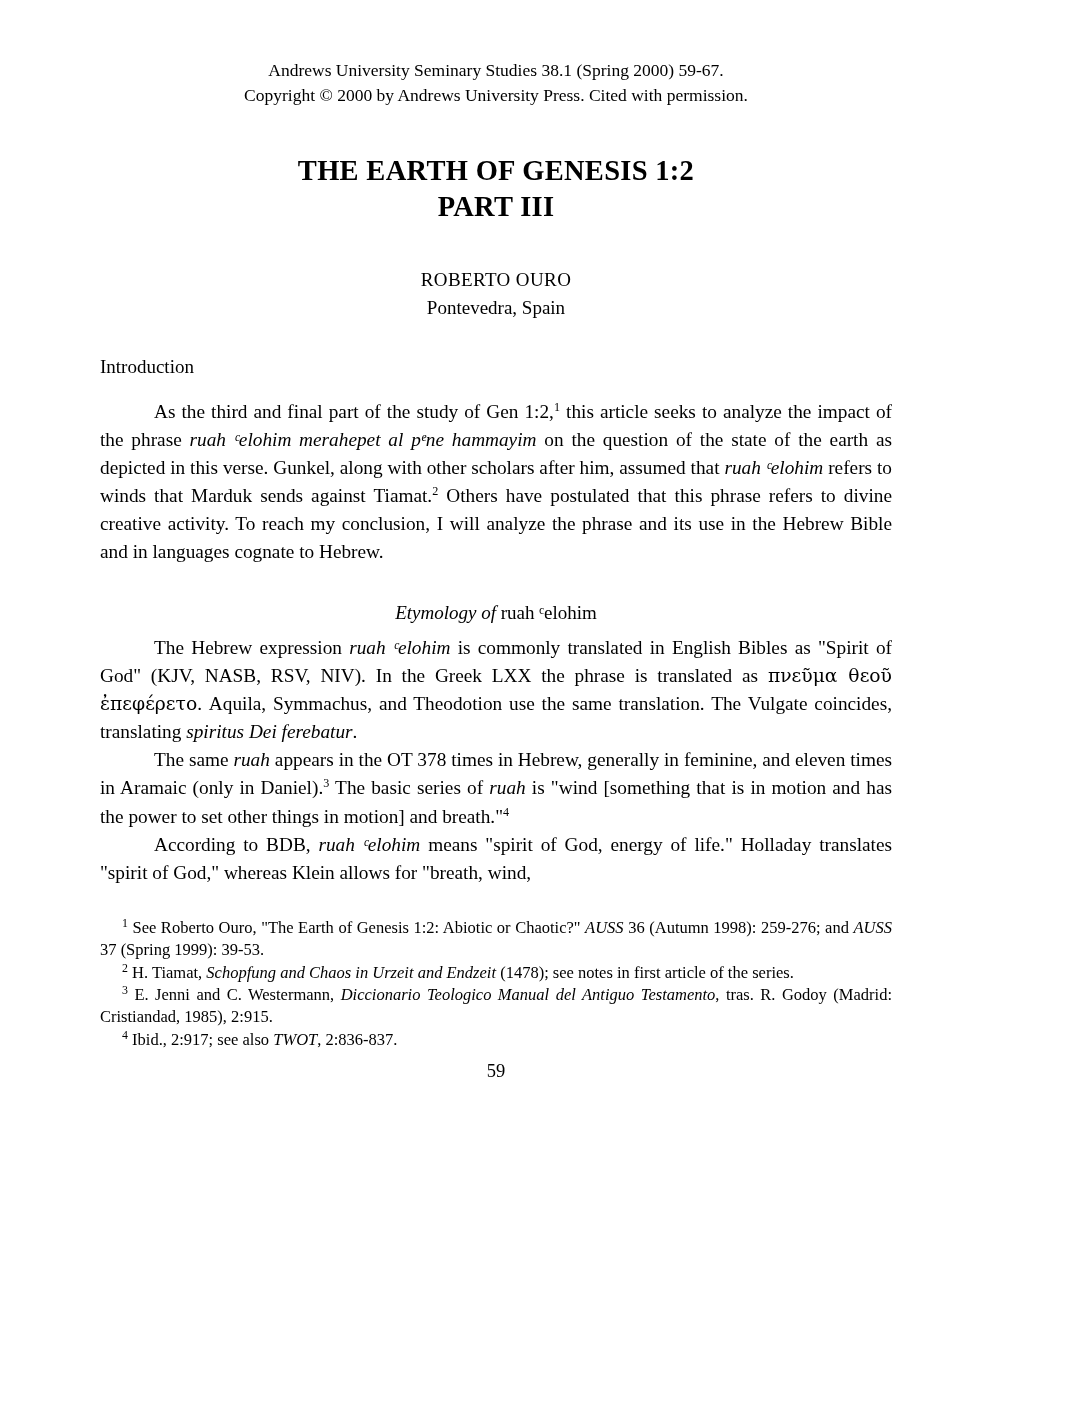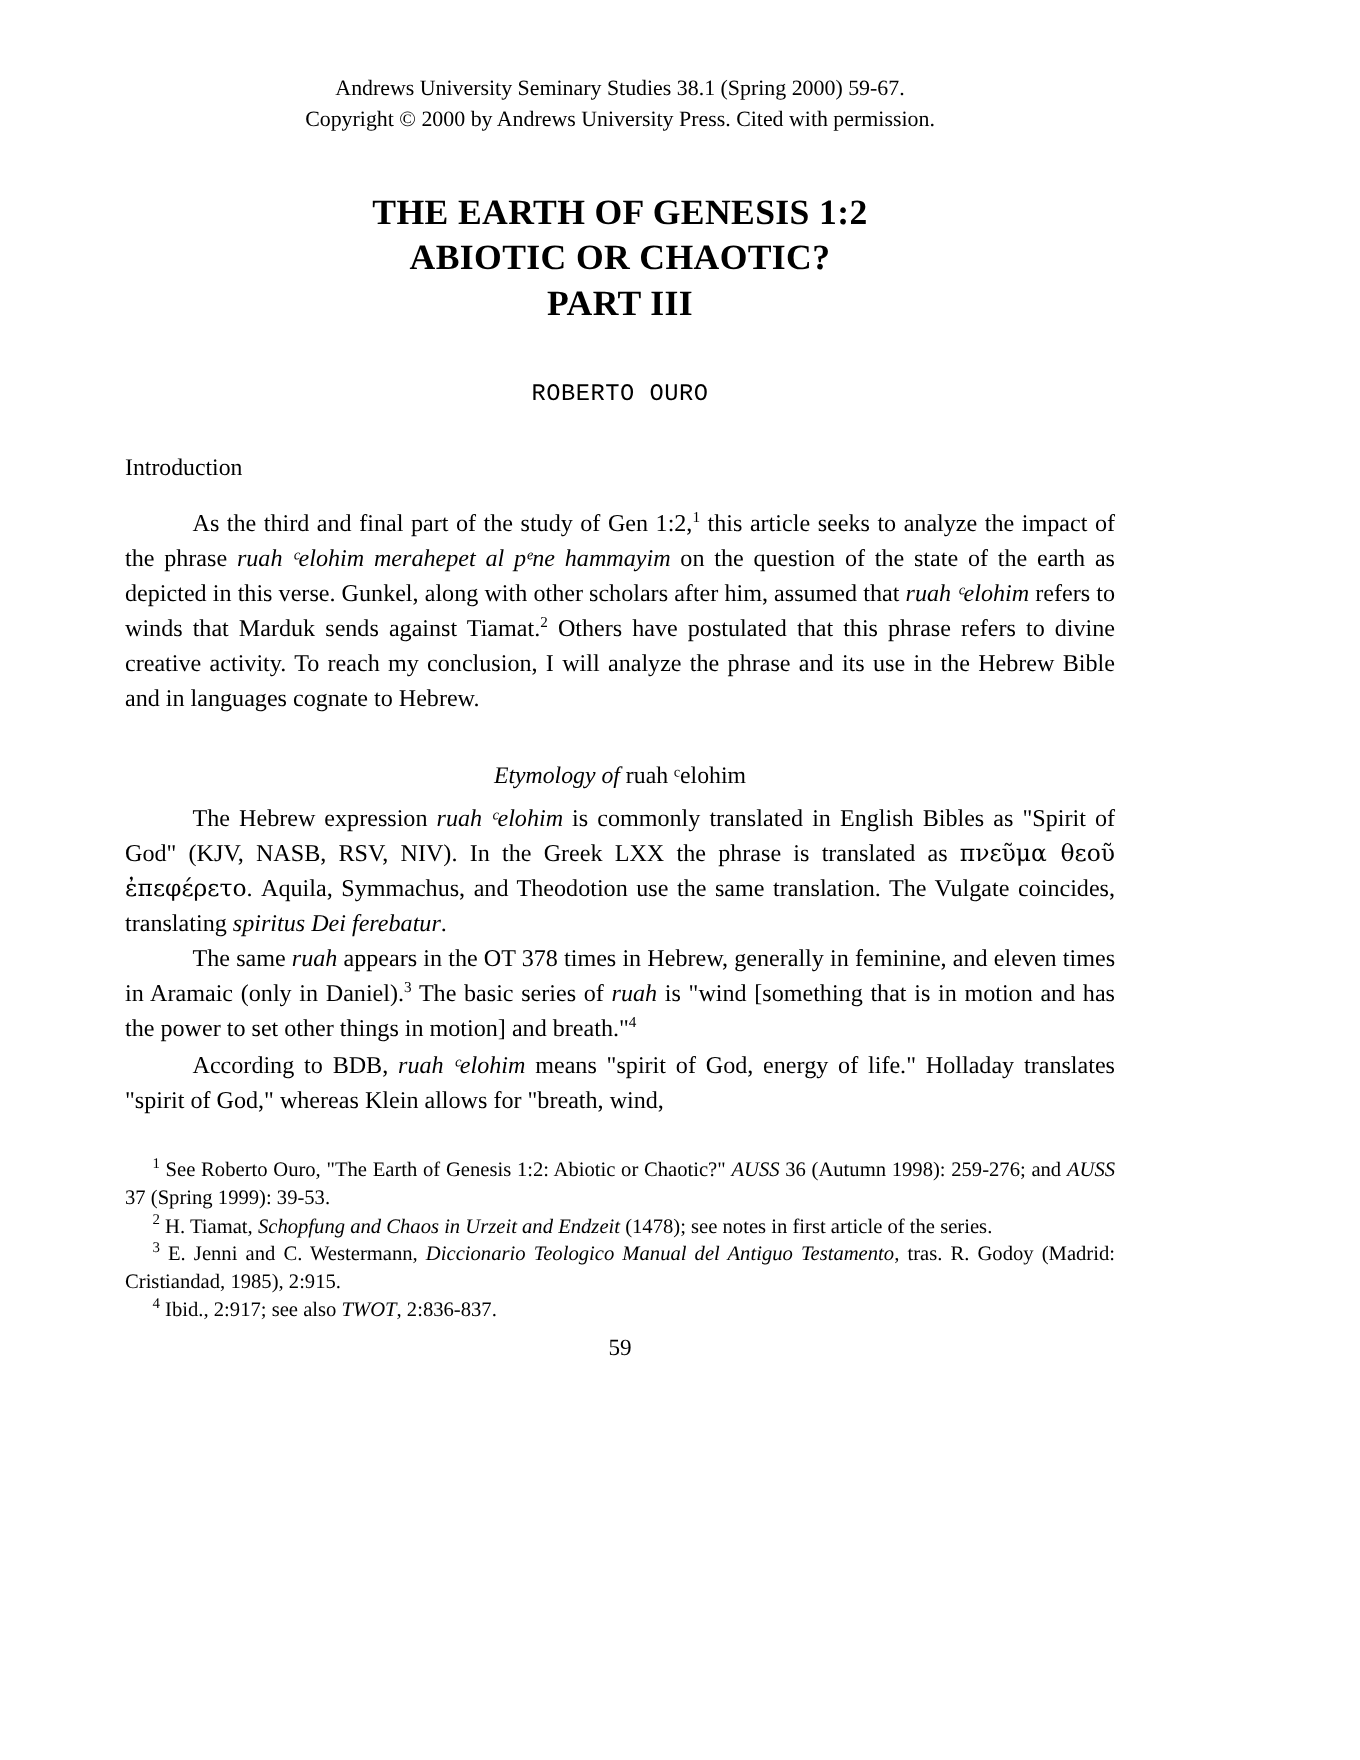--- a/index.html
+++ b/index.html
@@ -37,21 +37,20 @@
     line-height: 1.28;
     letter-spacing: 0.3px;
     margin-top: 10px;
     margin-bottom: 0;
   }
   .author-block {
     text-align: center;
     margin-top: 40px;
     font-size: 19px;
     line-height: 1.45;
-    font-family: Liberation Mono, monospace;
   }
   .author-name {
     letter-spacing: 0.4px;
   }
   .author-loc {
     margin-top: 1px;
   }
   .section-head {
     text-align: left;
     font-size: 19px;
@@ -110,26 +109,26 @@
 
 <div class="page">
 
   <div class="header-note">
     <div>Andrews University Seminary Studies 38.1 (Spring 2000) 59-67.</div>
     <div>Copyright © 2000 by Andrews University Press. Cited with permission.</div>
   </div>
 
   <div class="title">
     <div>THE EARTH OF GENESIS 1:2</div>
-    <div>ABIOTIC OR CHAOTIC?</div>
     <div>PART III</div>
   </div>
 
   <div class="author-block">
     <div class="author-name">ROBERTO OURO</div>
+    <div class="author-loc">Pontevedra, Spain</div>
   </div>
 
   <div class="section-head">Introduction</div>
 
   <p class="body first"><span>As the third and final part of the study of Gen 1:2,</span><sup>1</sup><span> this article seeks to analyze the impact of the phrase </span><i>ruah ᶜelohim merahepet al pᵉne hammayim</i><span> on the question of the state of the earth as depicted in this verse. Gunkel, along with other scholars after him, assumed that </span><i>ruah ᶜelohim</i><span> refers to winds that Marduk sends against Tiamat.</span><sup>2</sup><span> Others have postulated that this phrase refers to divine creative activity. To reach my conclusion, I will analyze the phrase and its use in the Hebrew Bible and in languages cognate to Hebrew.</span></p>
 
   <div class="section-head-italic"><i>Etymology of</i><span> ruah ᶜelohim</span></div>
 
   <p class="body"><span>The Hebrew expression </span><i>ruah ᶜelohim</i><span> is commonly translated in English Bibles as "Spirit of God" (KJV, NASB, RSV, NIV). In the Greek LXX the phrase is translated as </span><span class="greek">πνεῦμα θεοῦ ἐπεφέρετο</span><span>. Aquila, Symmachus, and Theodotion use the same translation. The Vulgate coincides, translating </span><i>spiritus Dei ferebatur</i><span>.</span></p>
 

